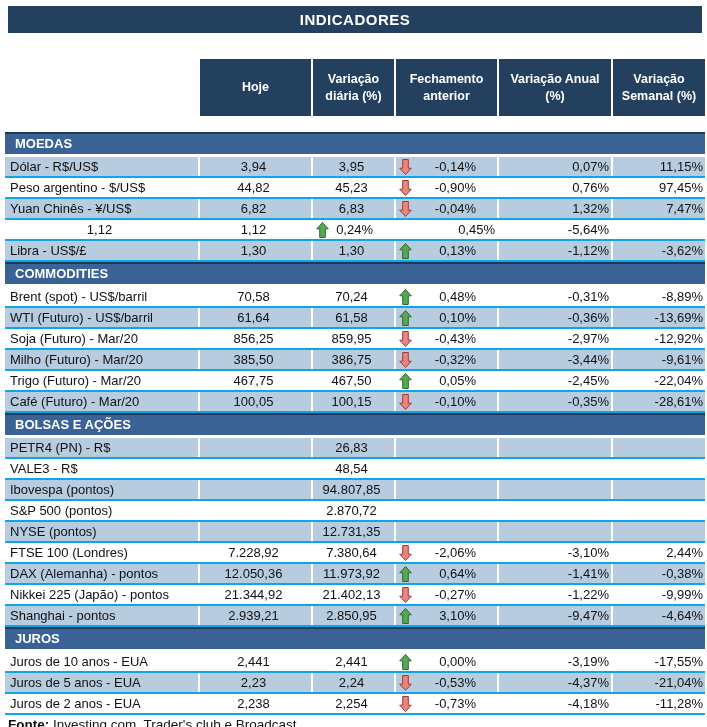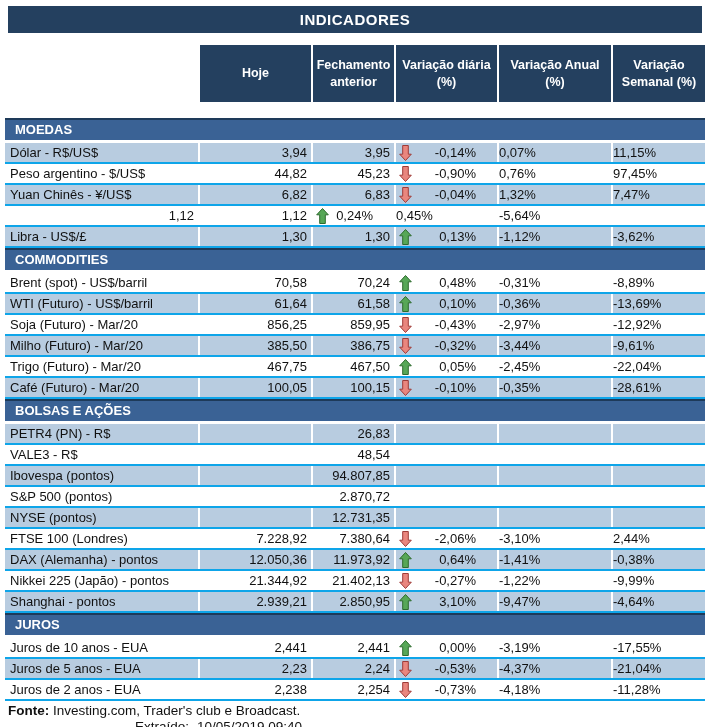--- a/index.html
+++ b/index.html
@@ -9,60 +9,60 @@
     --row-shaded:#B8CCE0;
   }
   html,body{margin:0;padding:0;}
   body{
     width:707px;height:727px;overflow:hidden;background:#fff;
     font-family:"Liberation Sans", sans-serif;color:#111;
   }
   .wrap{padding:6px 2px 0 5px;width:700px;}
   .titlebar{
     background:var(--header-navy);color:#fff;font-weight:bold;font-size:15px;
-    letter-spacing:.5px;text-align:center;height:27px;line-height:27px;margin:0 3px 12px 3px;
+    letter-spacing:.5px;text-align:center;height:27px;line-height:27px;margin:0 3px 26px 3px;
   }
   .grid{display:grid;grid-template-columns:193px 113px 83px 103px 114px 94px;}
   .header-row{margin-bottom:16px;}
   .header-spacer{background:transparent;}
   .header-cell{
     background:var(--header-navy);color:#fff;font-weight:bold;font-size:12.5px;
     text-align:center;height:57px;display:flex;align-items:center;justify-content:center;
     border-left:2px solid #fff;box-sizing:border-box;line-height:1.3;padding:0 3px;
   }
   .section-band{
     background:var(--section-blue);border-top:2px solid var(--section-border);
     border-bottom:3px solid #fff;color:#fff;font-weight:bold;font-size:13px;
     height:25px;line-height:20px;box-sizing:border-box;padding-left:10px;
   }
   .row{height:21px;box-sizing:border-box;border-bottom:2px solid #0ea5e9;font-size:13px;}
   .row.shaded > .cell{background:var(--row-shaded);}
   .cell{box-sizing:border-box;line-height:19px;white-space:nowrap;overflow:hidden;}
   .cell + .cell{border-left:2px solid #fff;}
   .label-cell{padding-left:5px;}
-  .num{text-align:right;padding-right:4px;}
-  .pct{padding-right:2px;}
+  .num{text-align:center;padding-right:4px;}
+  .pct{text-align:right;padding-right:2px;}
   .vd{display:flex;align-items:center;justify-content:space-between;padding-left:3px;padding-right:21px;}
   .vd .arrow{width:14px;height:17px;display:flex;align-items:center;}
   .vd .arrow svg{display:block;}
   .footer{font-size:13.5px;padding-left:3px;margin-top:2px;line-height:16px;}
   .extraido-line{padding-left:127px;}
   .extracted-value{margin-left:8px;}
 </style>
 </head>
 <body>
 
 <div class="wrap">
   <div class="titlebar">INDICADORES</div>
 
   <div class="grid header-row">
     <div class="header-spacer"></div>
     <div class="header-cell">Hoje</div>
+    <div class="header-cell">Variação diária (%)</div>
     <div class="header-cell">Fechamento anterior</div>
-    <div class="header-cell">Variação diária (%)</div>
     <div class="header-cell">Variação Anual (%)</div>
     <div class="header-cell">Variação Semanal (%)</div>
   </div>
 
   <div id="table-body">
       <div class="section-band"><span>MOEDAS</span></div>
       <div class="grid row shaded">
         <div class="cell label-cell">Dólar - R$/US$</div>
         <div class="cell num">3,94</div>
         <div class="cell num">3,95</div>

